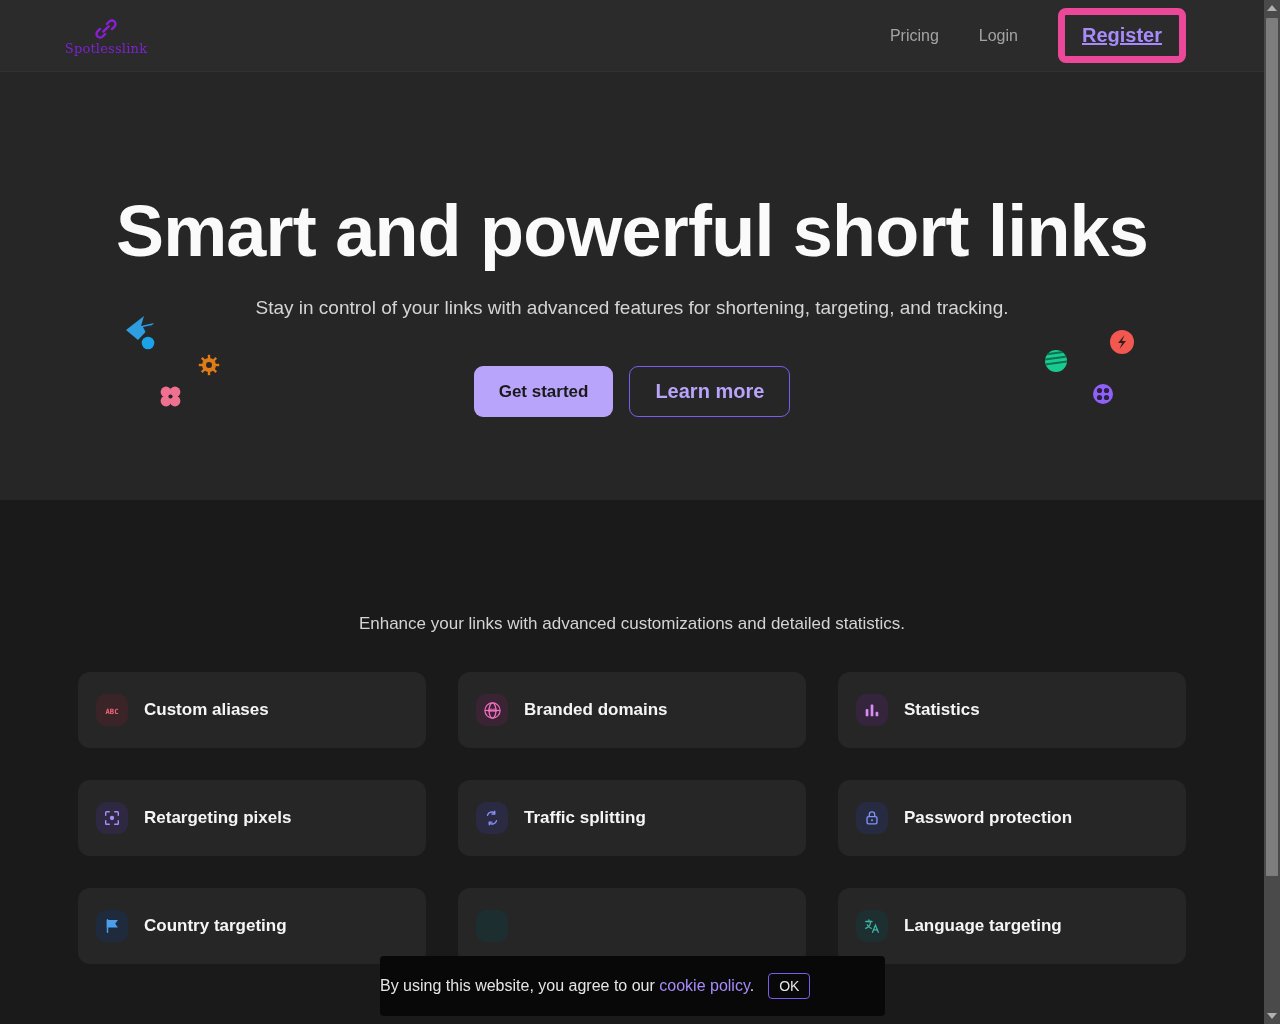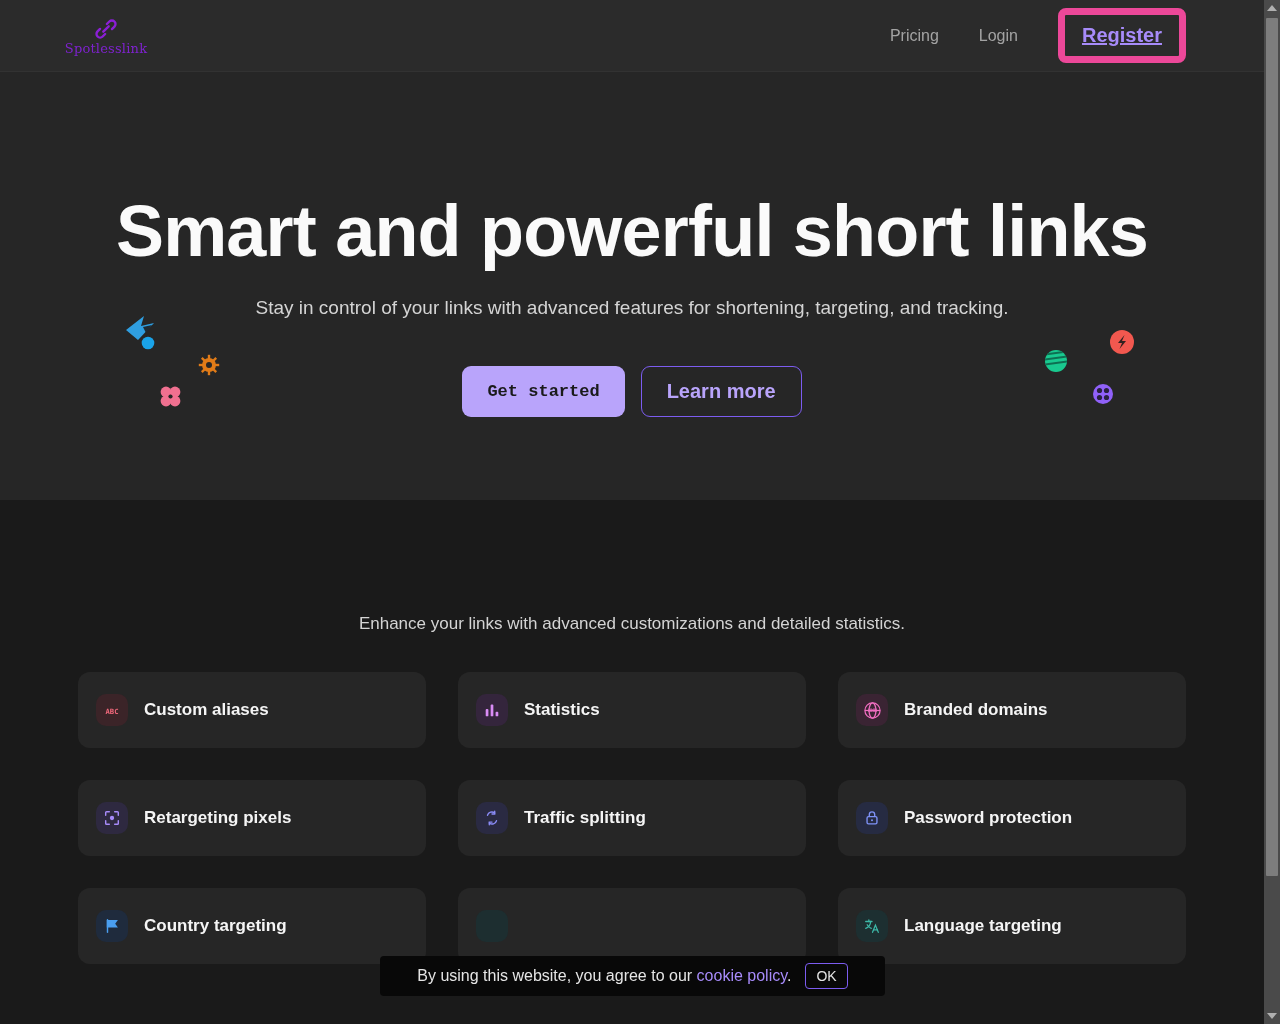--- a/index.html
+++ b/index.html
@@ -105,21 +105,21 @@
   }
   .btn-primary {
     background: #b9a4fb;
     color: #1a1a1a;
     font-size: 17px;
     font-weight: bold;
     padding: 13px 25px;
     border: none;
     border-radius: 9px;
     cursor: pointer;
-    font-family: Liberation Mono, monospace;
+    font-family: Liberation Sans, sans-serif;
   }
   .btn-outline {
     background: transparent;
     color: #b9a4fb;
     font-size: 20px;
     font-weight: bold;
     padding: 13px 25px;
     border: 1px solid #7c5cf0;
     border-radius: 9px;
     cursor: pointer;
@@ -176,26 +176,25 @@
     color: #f5f5f5;
     white-space: nowrap;
   }
 
   
   .cookie {
     position: absolute;
     left: 380px;
     top: 956px;
     width: 505px;
-    height: 40px;
+    height: 60px;
     background: #080808;
     border-radius: 4px;
     display: flex;
     align-items: center;
-    justify-content: center;
     gap: 14px;
     z-index: 40;
   }
   .cookie-text {
     font-size: 16px;
     color: #e5e5e5;
   }
   .cookie-link {
     color: #a78bfa;
     text-decoration: none;
@@ -357,40 +356,40 @@
         <div class="feature-card">
           <span class="feature-icon" style="background:#3b2428">
             <svg width="18" height="18" viewBox="0 0 20 20">
                 <text x="10" y="14" font-size="8" font-family="DejaVu Sans Mono, monospace" fill="#f2697c" text-anchor="middle" font-weight="bold">ABC</text>
               </svg>
           </span>
           <span class="feature-label">Custom aliases</span>
         </div>
 
         <div class="feature-card">
-          <span class="feature-icon" style="background:#34253c">
-            <svg width="18" height="18" viewBox="0 0 20 20" fill="#d98cf5">
-              <rect x="3" y="9" width="3" height="8" rx="1"></rect>
-              <rect x="8.5" y="4" width="3" height="13" rx="1"></rect>
-              <rect x="14" y="12" width="3" height="5" rx="1"></rect>
-            </svg>
-          </span>
-          <span class="feature-label">Statistics</span>
-        </div>
-
-        <div class="feature-card">
           <span class="feature-icon" style="background:#3a2433">
             <svg width="19" height="19" viewBox="0 0 20 20" fill="none" stroke="#f06ec0" stroke-width="1.3">
               <circle cx="10" cy="10" r="8"></circle>
               <ellipse cx="10" cy="10" rx="3.6" ry="8"></ellipse>
               <line x1="2" y1="10" x2="18" y2="10"></line>
               <text x="10" y="12" font-size="5.2" font-family="DejaVu Sans Mono, monospace" fill="#f06ec0" stroke="none" text-anchor="middle" font-weight="bold">WWW</text>
             </svg>
           </span>
           <span class="feature-label">Branded domains</span>
+        </div>
+
+        <div class="feature-card">
+          <span class="feature-icon" style="background:#34253c">
+            <svg width="18" height="18" viewBox="0 0 20 20" fill="#d98cf5">
+              <rect x="3" y="9" width="3" height="8" rx="1"></rect>
+              <rect x="8.5" y="4" width="3" height="13" rx="1"></rect>
+              <rect x="14" y="12" width="3" height="5" rx="1"></rect>
+            </svg>
+          </span>
+          <span class="feature-label">Statistics</span>
         </div>
 
         <div class="feature-card">
           <span class="feature-icon" style="background:#2e2940">
             <svg width="18" height="18" viewBox="0 0 20 20" fill="none" stroke="#a78bfa" stroke-width="1.6" stroke-linecap="round">
               <path d="M3 7 V4 a1 1 0 0 1 1 -1 h3"></path>
               <path d="M13 3 h3 a1 1 0 0 1 1 1 v3"></path>
               <path d="M17 13 v3 a1 1 0 0 1 -1 1 h-3"></path>
               <path d="M7 17 h-3 a1 1 0 0 1 -1 -1 v-3"></path>
               <circle cx="10" cy="10" r="2.4" fill="#a78bfa" stroke="none"></circle>

